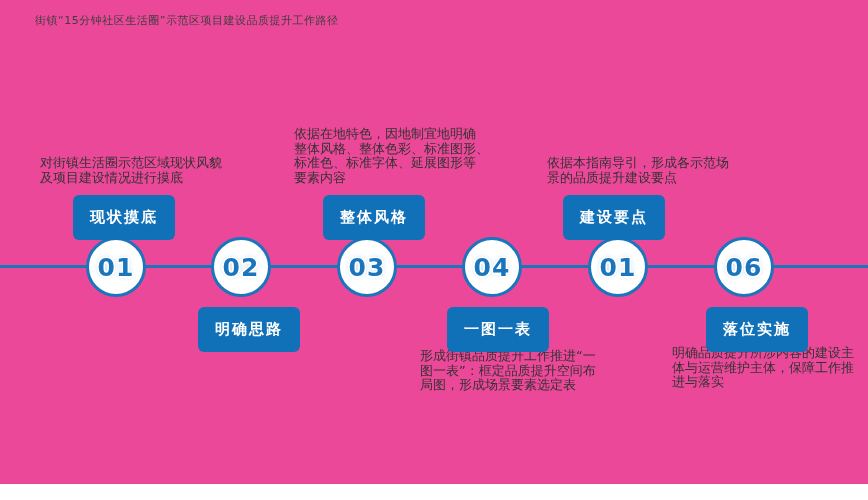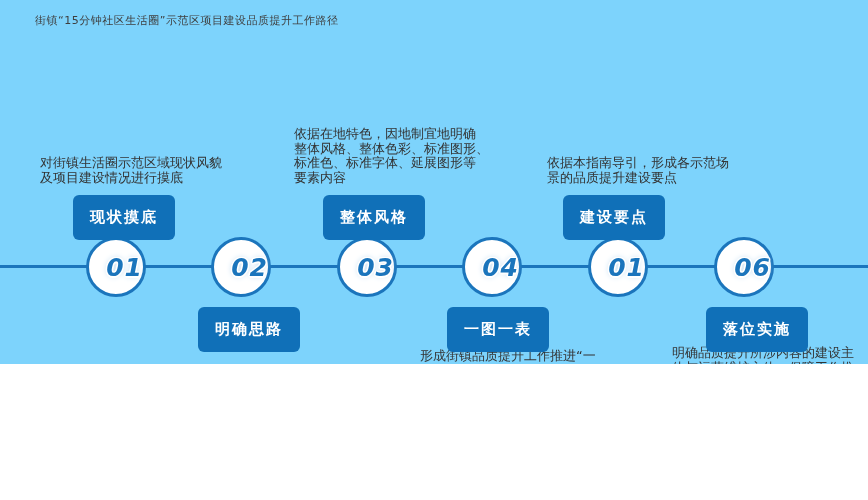--- a/index.html
+++ b/index.html
@@ -1,33 +1,33 @@
 <!DOCTYPE html>
 <html style="--accent: #1b75bc; --button_bg: #1070b8; --text: #333333;"><head>
 <meta charset="utf-8">
 <style>
   html,body { margin:0; padding:0; background:#ffffff; }
   .canvas {
-    position:relative; width:868px; height:364px; background:#7dd3fc;
+    position:relative; width:868px; height:484px; background:#ec4899;
     overflow:hidden;
     font-family:"DejaVu Sans","Liberation Sans",sans-serif;
   }
   .title {
     position:absolute; left:35px; top:13px;
     font-size:11px; color:#3e3e3e; letter-spacing:0.5px;
   }
   .line {
     position:absolute; left:0; right:0; top:265px; height:3px;
     background:var(--accent,#1b75bc);
   }
   .circle {
     position:absolute; top:237px; width:54px; height:54px;
     border:3px solid var(--accent,#1b75bc); border-radius:50%;
-    background:#fff; display:flex; align-items:center; justify-content:flex-end;
-    box-sizing:content-box; z-index:2;font-style:italic;
+    background:#fff; display:flex; align-items:center; justify-content:center;
+    box-sizing:content-box; z-index:2;
   }
   .num {
     font-size:25px; font-weight:bold; color:var(--accent,#1b75bc);
     letter-spacing:1px;
     text-shadow:
       -1.5px 0 0 #fff, 1.5px 0 0 #fff, 0 -1.5px 0 #fff, 0 1.5px 0 #fff,
       -1px -1px 0 #fff, 1px -1px 0 #fff, -1px 1px 0 #fff, 1px 1px 0 #fff,
       0 0 6px #b7d6ee;
   }
   .c1{left:86px;} .c2{left:211px;} .c3{left:337px;}

